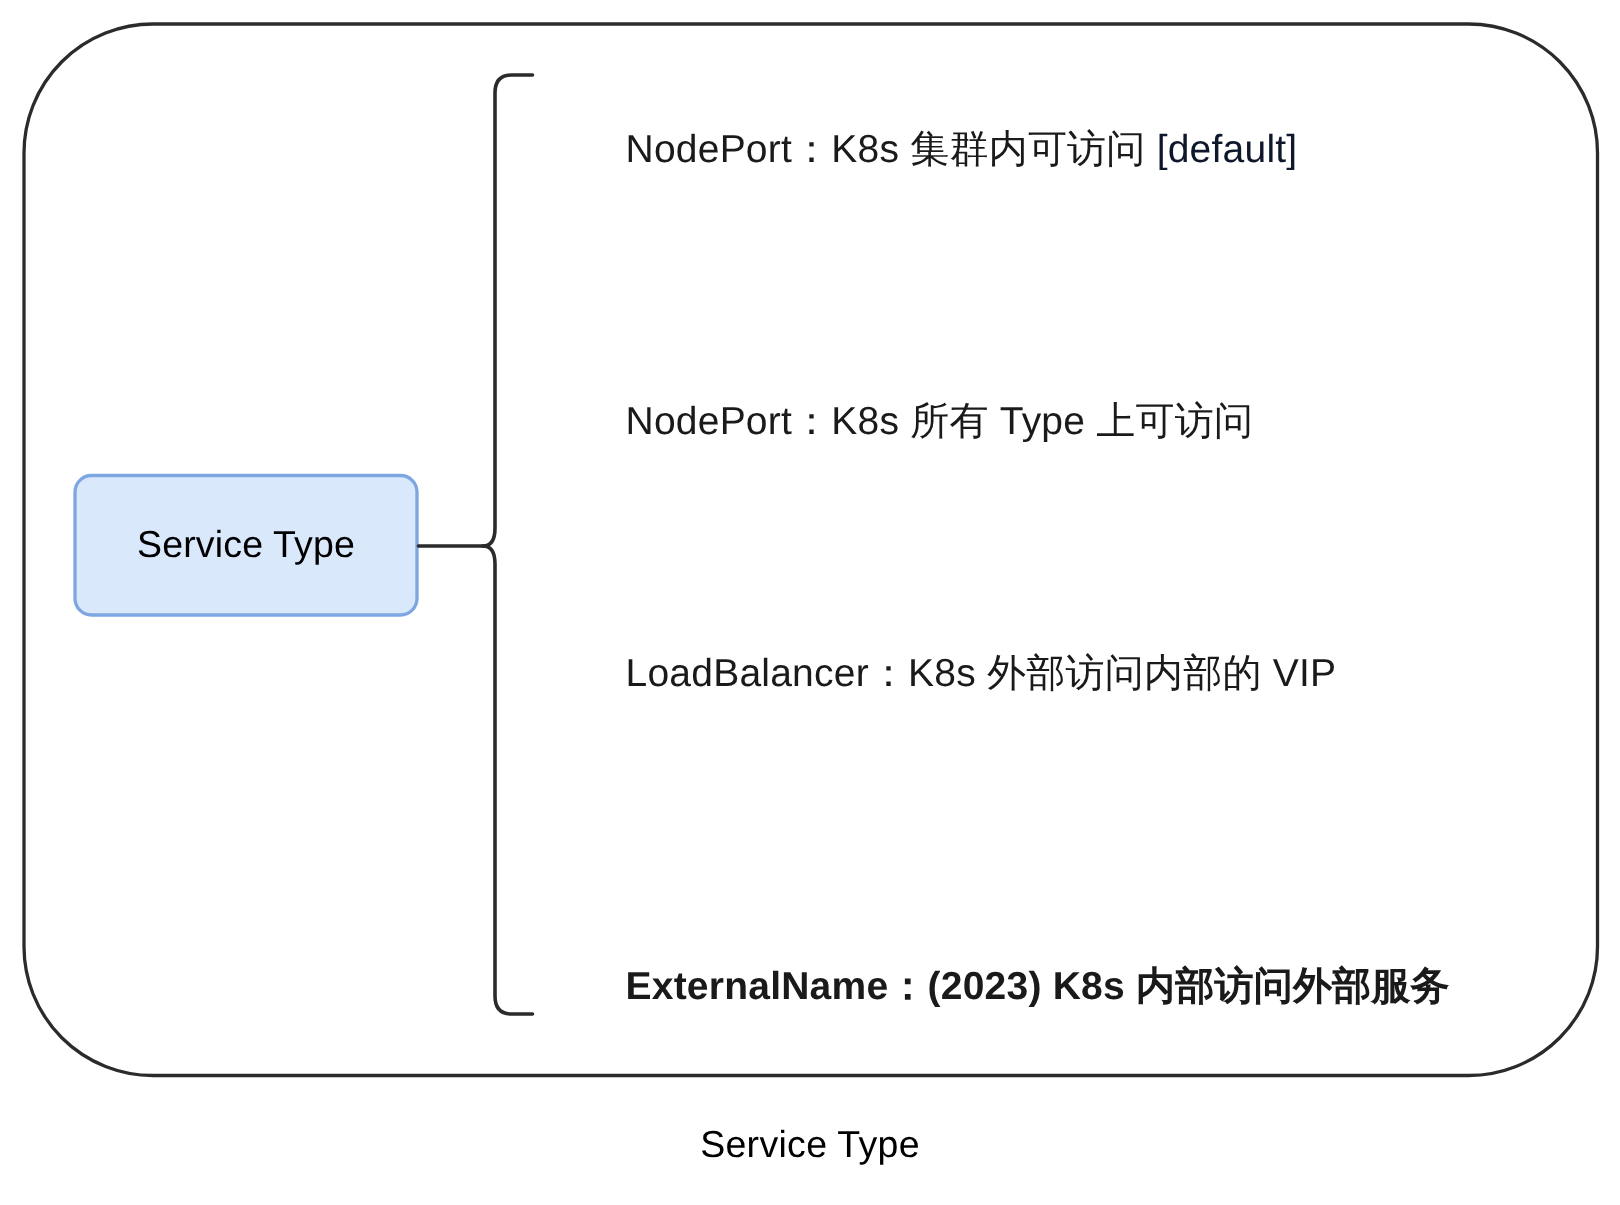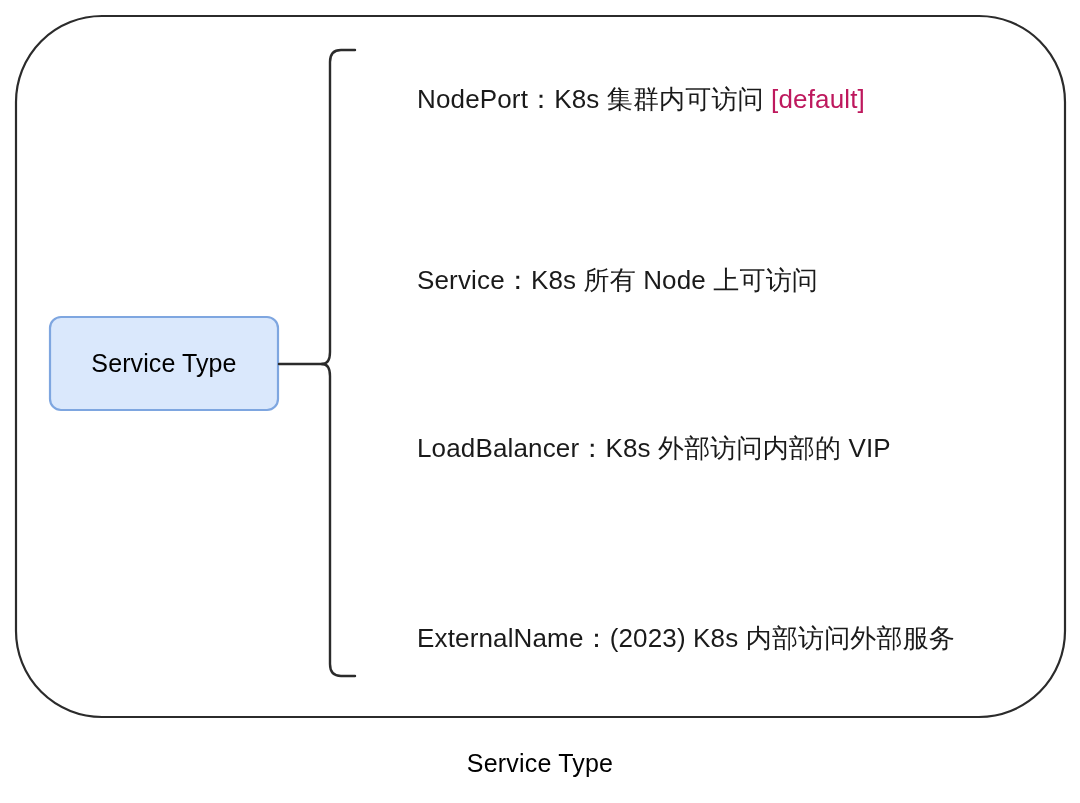--- a/index.html
+++ b/index.html
@@ -37,21 +37,21 @@
   .branch-label {
     position: absolute;
     left: 417px;
     font-size: 26px;
     line-height: 1.2;
     color: #1a1a1a;
     white-space: nowrap;
     letter-spacing: 0.15px;
   }
   .branch-label .tag {
-    color: #be185d;
+    color: #0f172a;
   }
   #service-box-label {
     left: 50px;
     top: 317px;
     width: 228px;
     height: 93px;
     display: flex;
     align-items: center;
     justify-content: center;
     text-align: center;
@@ -93,26 +93,26 @@
              Q 330 364 322 364" fill="none" stroke="#2b2b2b" stroke-width="2.4" stroke-linecap="round" stroke-linejoin="round"></path>
   </svg>
 
   <div class="node-label" id="service-box-label">Service Type</div>
 
   <div class="branch-label" style="top: 84px;">
     <span>NodePort：K8s 集群内可访问 </span><span class="tag">[default]</span>
   </div>
 
   <div class="branch-label" style="top: 265px;">
-    <span>Service：K8s 所有 Node 上可访问</span>
+    <span>NodePort：K8s 所有 Type 上可访问</span>
   </div>
 
   <div class="branch-label" style="top: 433px;">
     <span>LoadBalancer：K8s 外部访问内部的 VIP</span>
   </div>
 
-  <div class="branch-label" style="top: 623px;">
+  <div class="branch-label" style="top: 642px; font-weight: bold;">
     <span>ExternalName：(2023) K8s 内部访问外部服务</span>
   </div>
 
   <div id="caption">Service Type</div>
 
 </div>
 
 </body></html>

